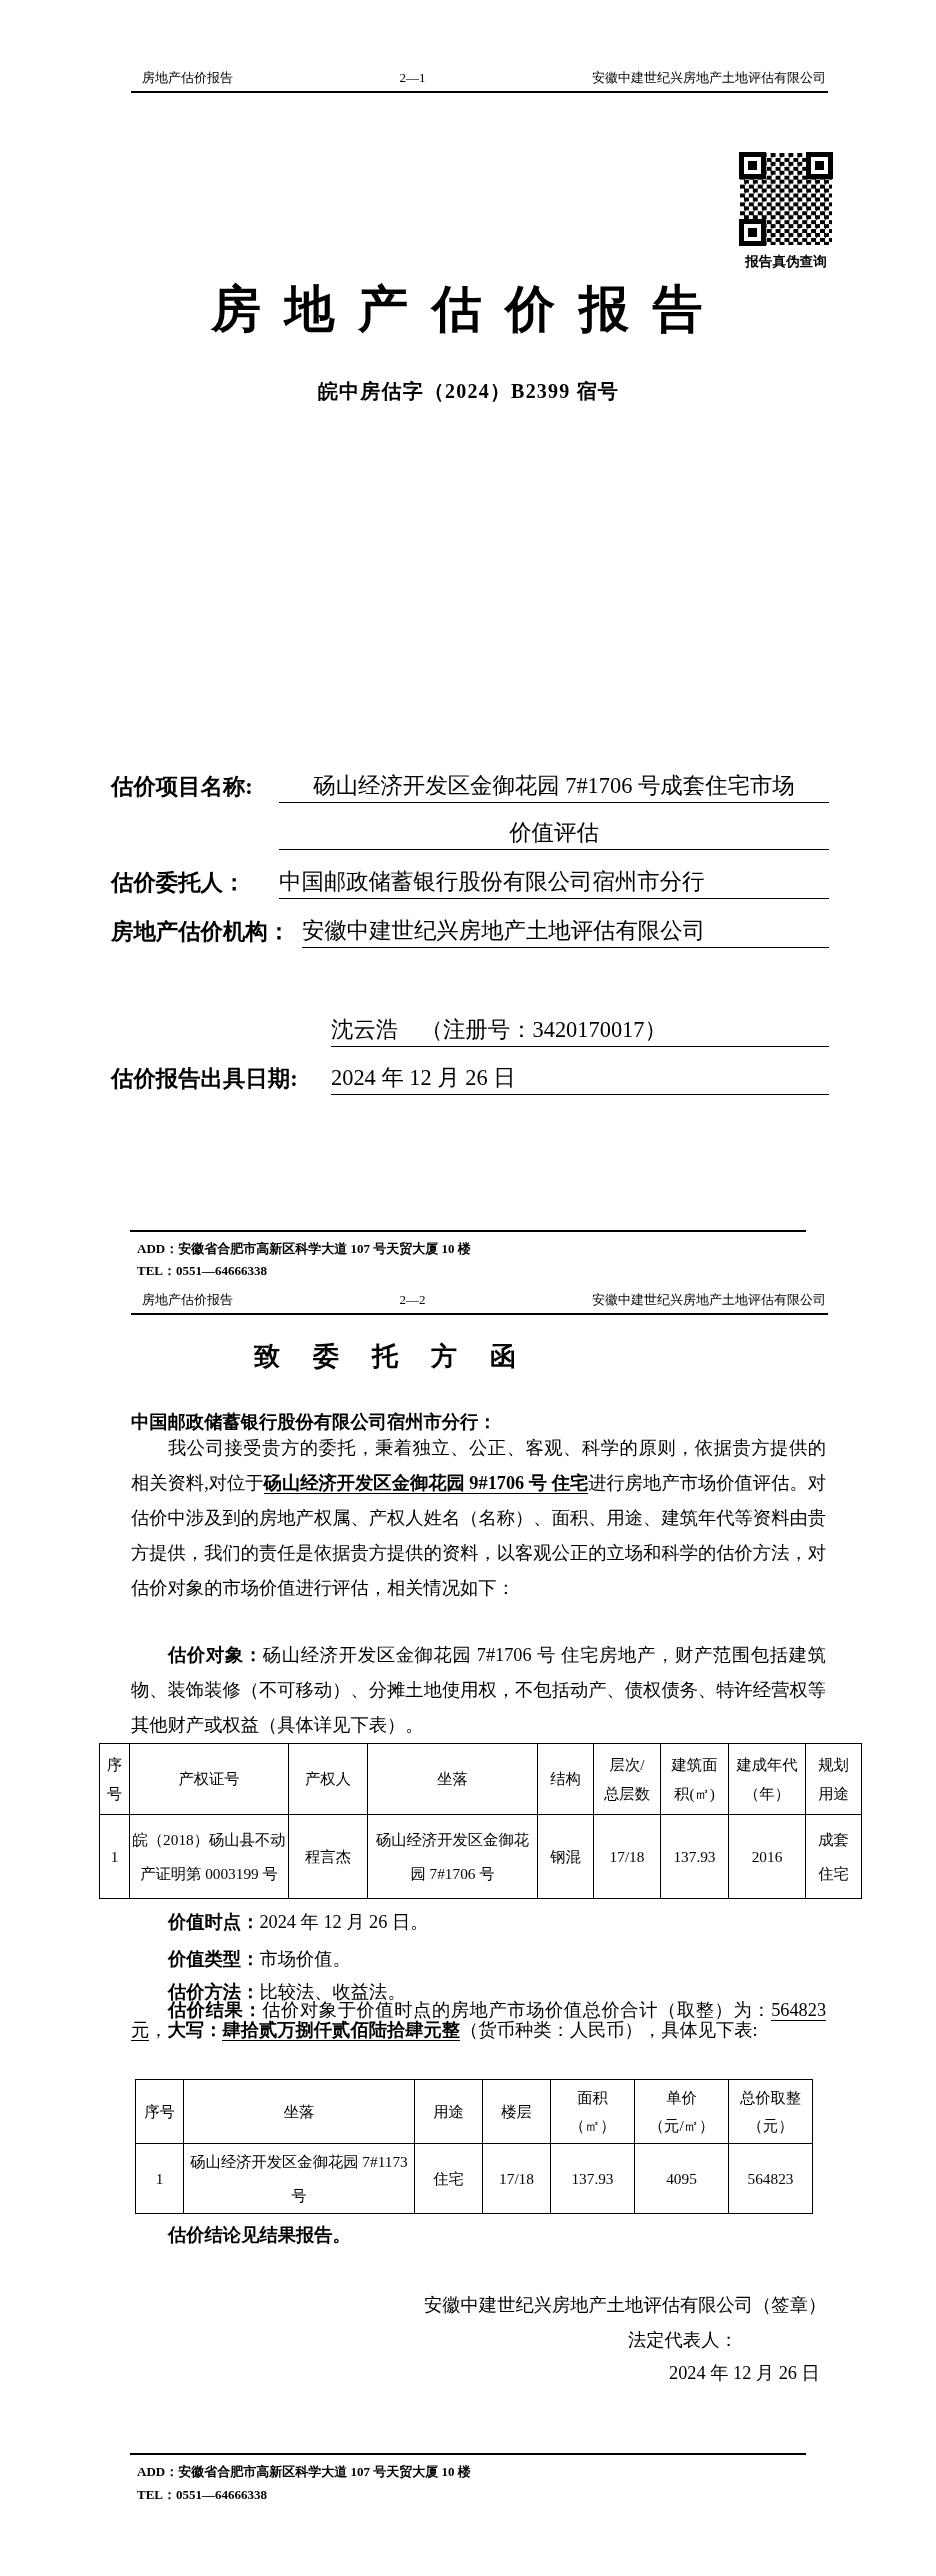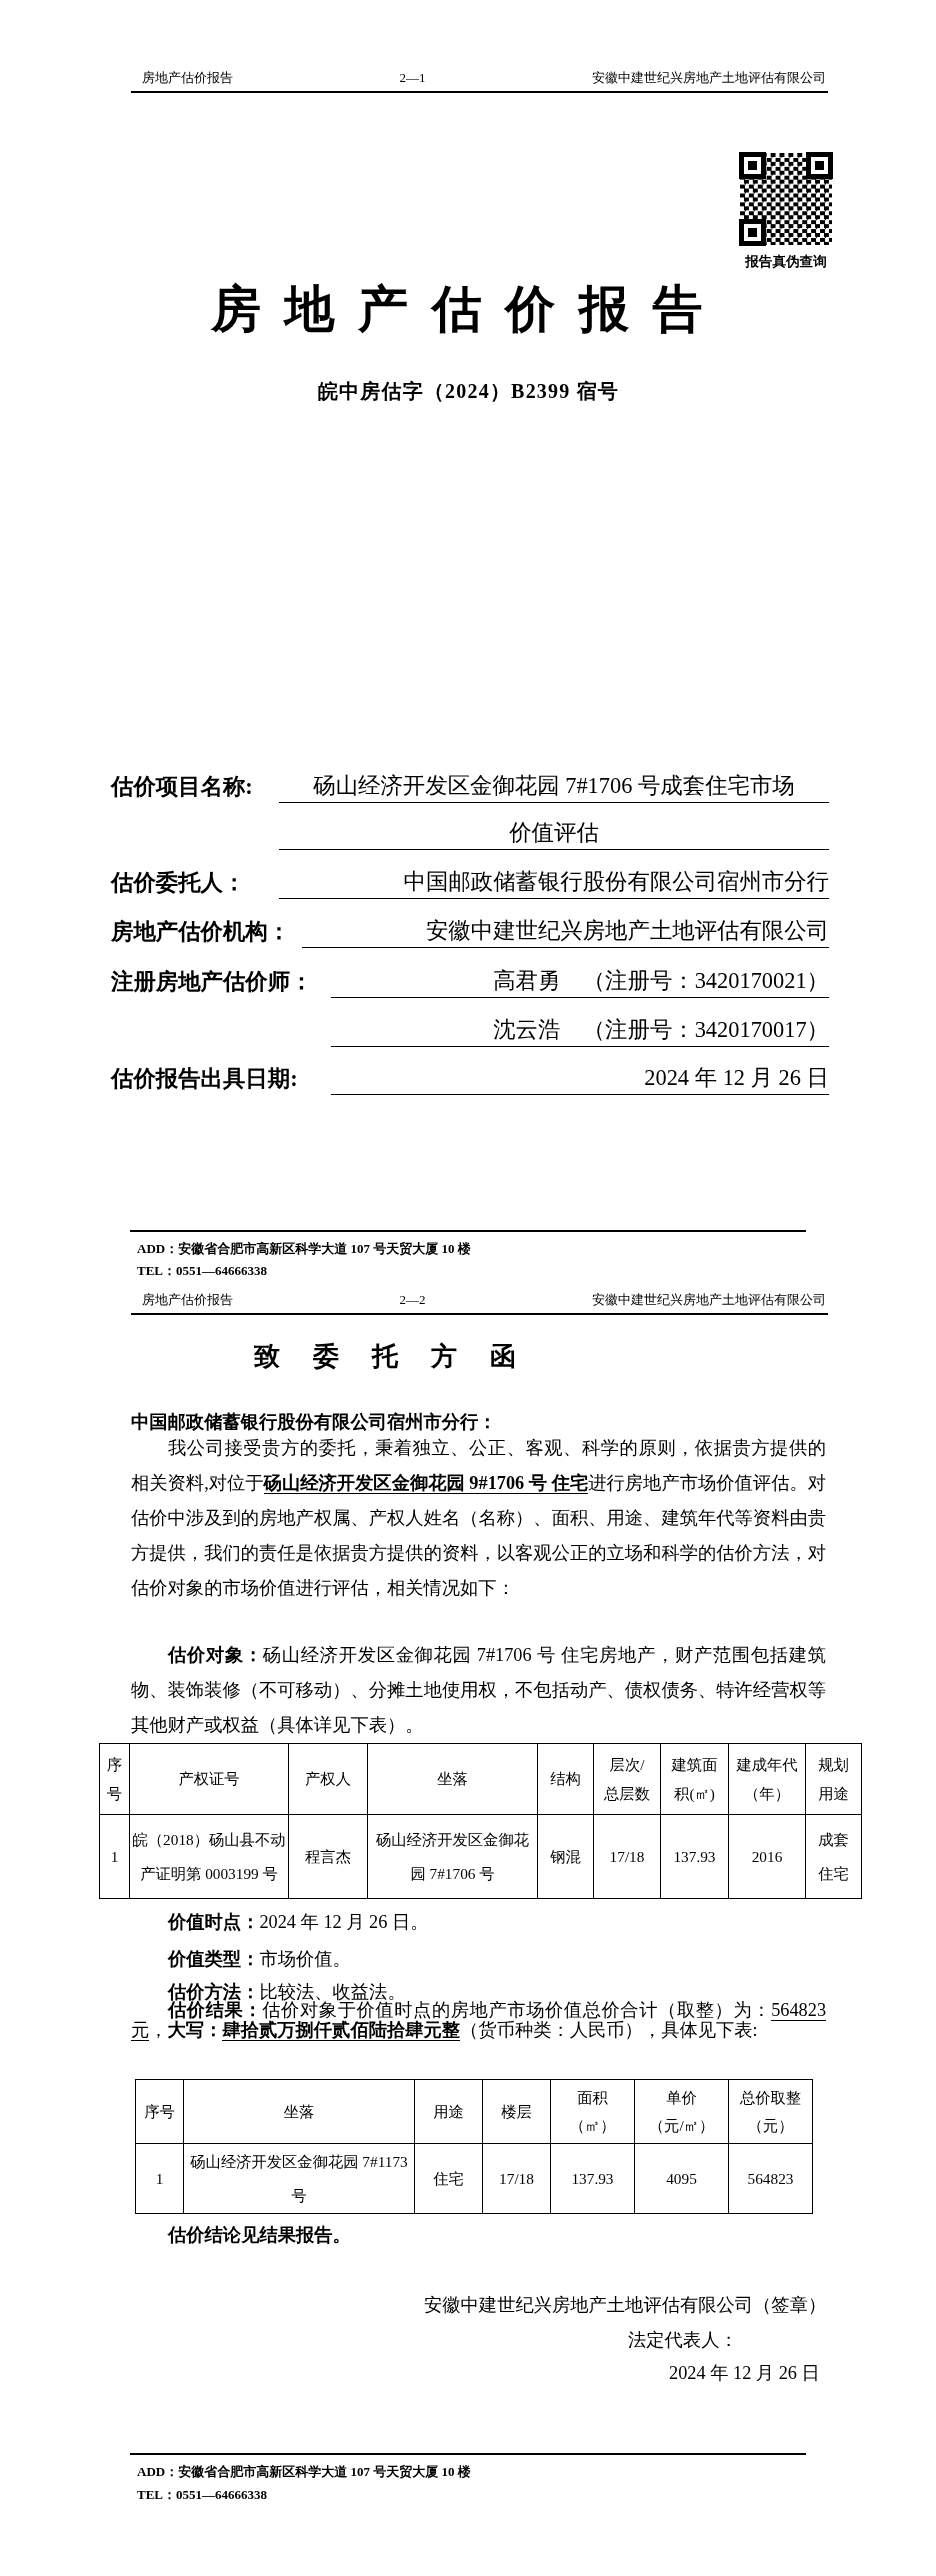--- a/index.html
+++ b/index.html
@@ -19,21 +19,21 @@
   .qr-cap{position:absolute;left:734px;top:253px;width:104px;text-align:center;
           font-size:13.6px;font-weight:bold;}
   
   .title{position:absolute;left:0;top:276px;width:937px;text-align:center;
          font-size:50px;font-weight:bold;letter-spacing:23.6px;white-space:nowrap;}
   .docno{position:absolute;left:0;top:378px;width:937px;text-align:center;
          font-size:20px;font-weight:bold;letter-spacing:1.2px;}
   .frow{position:absolute;left:111px;width:718px;height:32px;font-size:22.4px;white-space:nowrap;}
   .frow .lbl{position:absolute;left:0;bottom:1.2px;font-weight:bold;}
   .frow .val{position:absolute;bottom:0;right:0;border-bottom:1.8px solid #000;height:32px;
-             line-height:32px;text-align:right;}
+             line-height:32px;text-align:left;}
   .frow .val.left{text-align:center;}
   .ftr{position:absolute;left:137px;font-size:13px;font-weight:bold;line-height:17.7px;}
   
   .ltitle{position:absolute;left:0;top:1339px;width:770px;text-align:center;
           font-size:26px;font-weight:bold;letter-spacing:33px;text-indent:33px;}
   .body-par{position:absolute;left:131px;width:695px;font-size:18.3px;line-height:35px;
             text-align:justify;}
   .ind{text-indent:37px;}
   .b{font-weight:bold;}
   .bu{font-weight:bold;border-bottom:1.8px solid #000;}
@@ -80,24 +80,20 @@
   <div class="frow" style="top:818px;">
     <span class="val left" style="width:550px;">价值评估</span>
   </div>
   <div class="frow" style="top:867px;">
     <span class="lbl">估价委托人：</span>
     <span class="val" style="width:550px;">中国邮政储蓄银行股份有限公司宿州市分行</span>
   </div>
   <div class="frow" style="top:916px;">
     <span class="lbl">房地产估价机构：</span>
     <span class="val" style="width:527px;">安徽中建世纪兴房地产土地评估有限公司</span>
-  </div>
-  <div class="frow" style="top:966px;">
-    <span class="lbl">注册房地产估价师：</span>
-    <span class="val" style="width:498px;">高君勇　（注册号：3420170021）</span>
   </div>
   <div class="frow" style="top:1015px;">
     <span class="val" style="width:498px;">沈云浩　（注册号：3420170017）</span>
   </div>
   <div class="frow" style="top:1063px;">
     <span class="lbl">估价报告出具日期:</span>
     <span class="val" style="width:498px;">2024 年 12 月 26 日</span>
   </div>
 
   <div class="rule" style="left:130px;top:1230px;width:676px;"></div>

